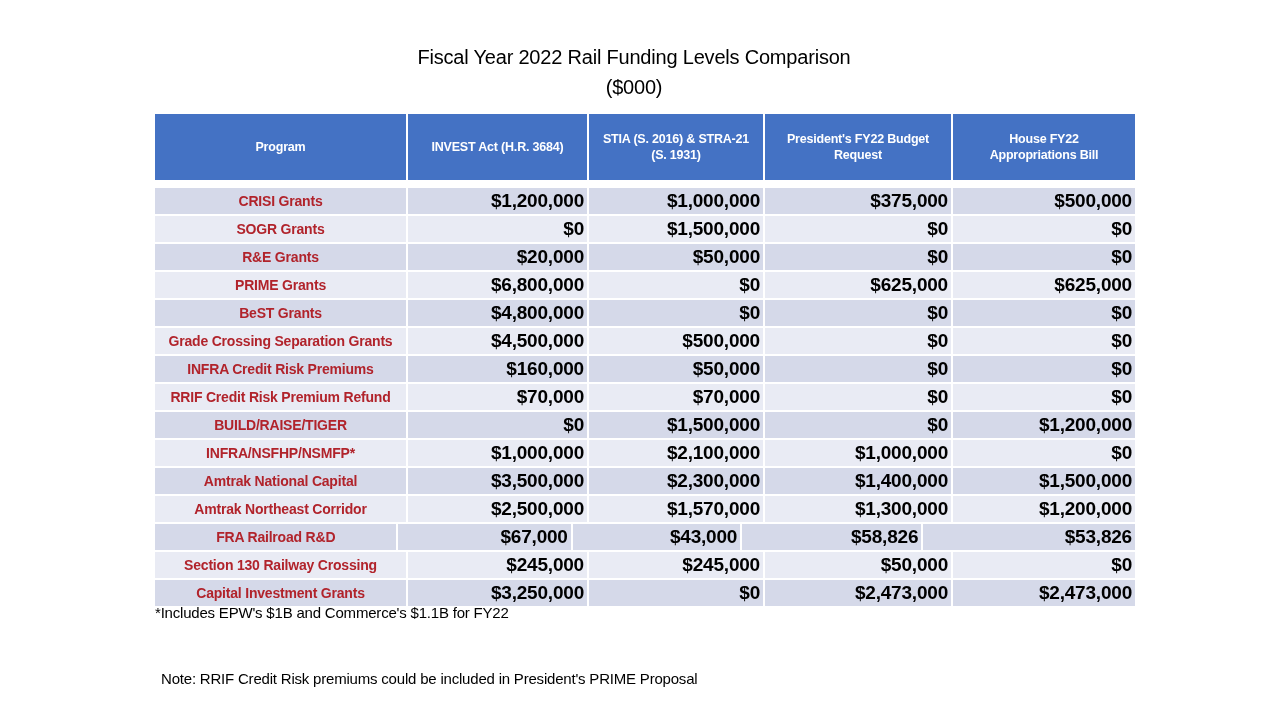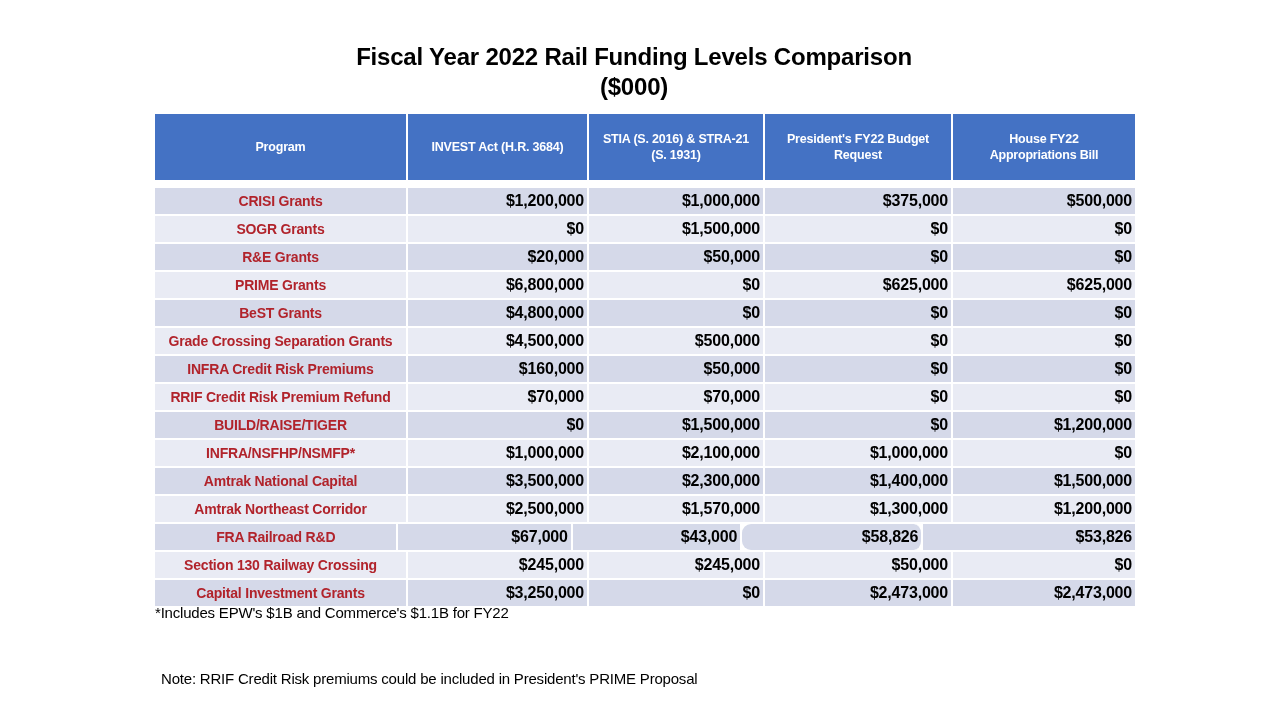--- a/index.html
+++ b/index.html
@@ -14,22 +14,22 @@
     width: 1280px; height: 720px;
     background: #ffffff;
   }
   .title-block {
     position: absolute; top: 42px; left: 0;
     width: 1268px;
     text-align: center;
     color: #000000;
   }
   .title, .subtitle {
-    font-size: 24px;
-    font-weight: bold;
+    font-size: 20px;
+    font-weight: normal;
     line-height: 30px;
     letter-spacing: -0.2px;
   }
   .table {
     position: absolute; left: 155px; top: 114px;
     width: 980px;
   }
   .thead {
     display: flex;
     height: 66px;
@@ -70,21 +70,21 @@
     color: var(--program-text, #B1232B);
     font-weight: bold;
     font-size: 14px;
     letter-spacing: -0.2px;
   }
   .td.value {
     justify-content: flex-end;
     padding-right: 3px;
     color: #000000;
     font-weight: bold;
-    font-size: 16px;
+    font-size: 19px;
     letter-spacing: -0.2px;
   }
   .footnote {
     position: absolute;
     color: #000000;
     font-size: 15px;
     letter-spacing: -0.2px;
     white-space: nowrap;
   }
   .fn1 { left: 155px; top: 604px; }
@@ -192,21 +192,21 @@
           <div class="td program" style="width: 253px;">Amtrak Northeast Corridor</div>
           <div class="td value" style="width: 181px;">$2,500,000</div>
           <div class="td value" style="width: 176px;">$1,570,000</div>
           <div class="td value" style="width: 188px;">$1,300,000</div>
           <div class="td value" style="width: 182px;">$1,200,000</div>
         </div>
         <div class="tr odd">
           <div class="td program" style="width: 253px;">FRA Railroad R&amp;D</div>
           <div class="td value" style="width: 181px;">$67,000</div>
           <div class="td value" style="width: 176px;">$43,000</div>
-          <div class="td value" style="width: 188px; border-radius: 9px;">$58,826</div>
+          <div class="td value" style="width: 188px;">$58,826</div>
           <div class="td value" style="width: 220px;">$53,826</div>
         </div>
         <div class="tr even">
           <div class="td program" style="width: 253px;">Section 130 Railway Crossing</div>
           <div class="td value" style="width: 181px;">$245,000</div>
           <div class="td value" style="width: 176px;">$245,000</div>
           <div class="td value" style="width: 188px;">$50,000</div>
           <div class="td value" style="width: 182px;">$0</div>
         </div>
         <div class="tr odd">

